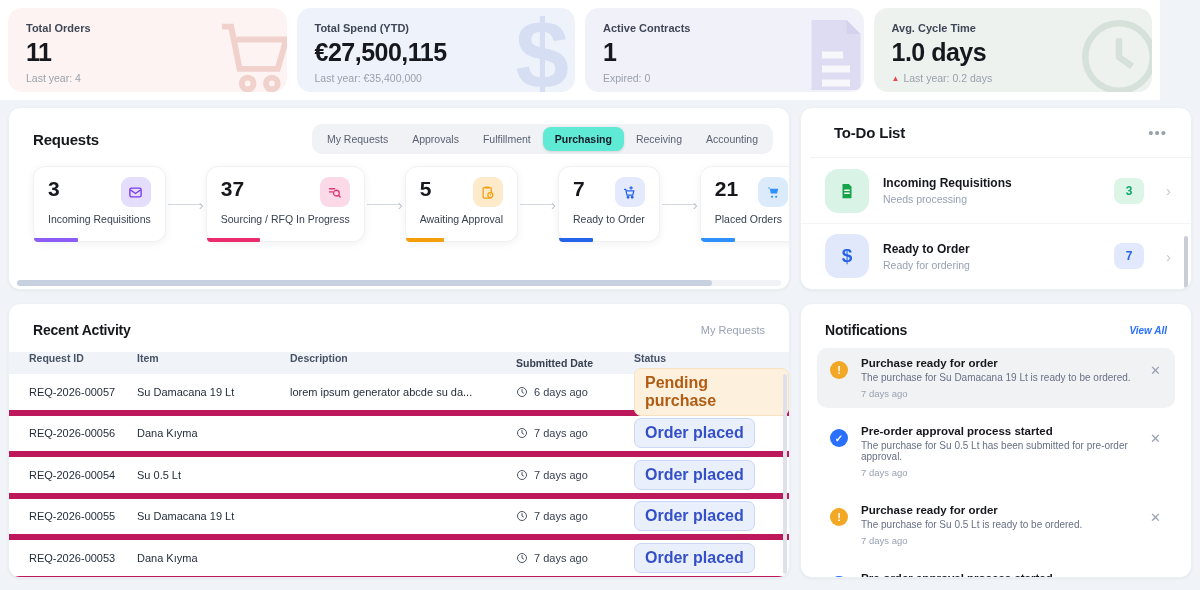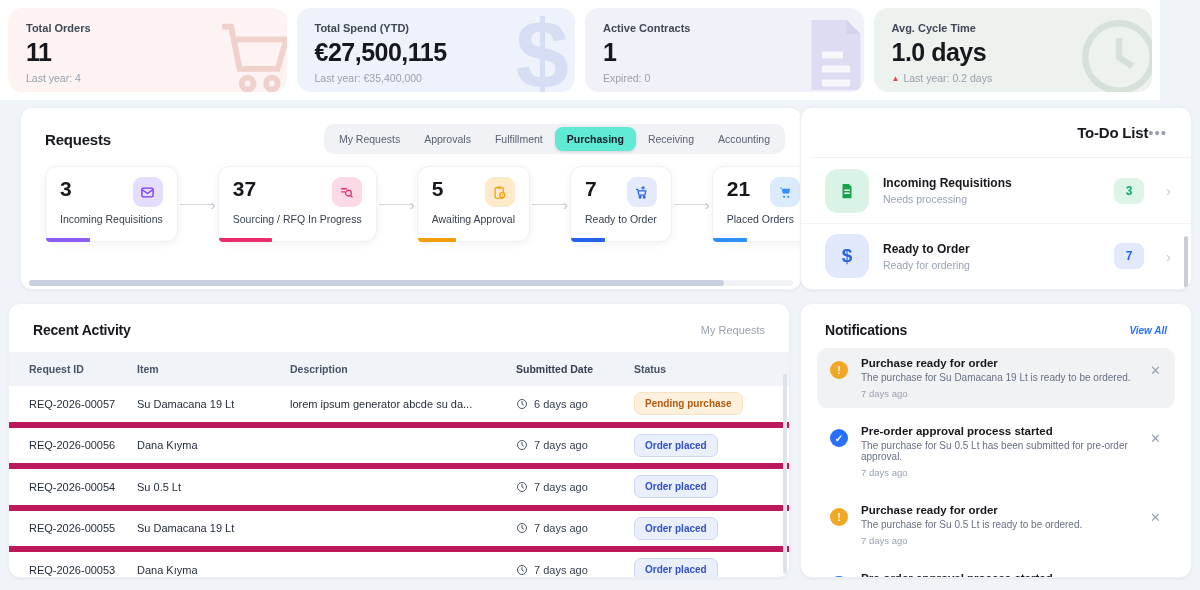--- a/index.html
+++ b/index.html
@@ -15,21 +15,21 @@
   .kpi-card.tint-green { background:#edf2ef; }
   .kpi-label { font-size:11px; font-weight:700; color:#3f4756; }
   .kpi-value { font-size:25px; font-weight:800; color:#16181d; margin-top:4px; letter-spacing:-0.5px; }
   .kpi-sub   { font-size:10.5px; color:#9aa1ac; margin-top:5px; display:flex; align-items:center; gap:4px; }
   .kpi-delta { color:#e5484d; font-size:8px; }
   .kpi-watermark { position:absolute; right:-14px; top:4px; opacity:.55; pointer-events:none; }
   .kpi-watermark.dollar { font-size:96px; font-weight:700; color:#bcc9ec; top:-8px; right:6px; opacity:.5; }
 
   
   .panel { position:absolute; background:#fff; border:1px solid #edf0f4; border-radius:12px; box-shadow:0 1px 3px rgba(16,24,40,.05); overflow:hidden; }
-  .requests-panel { left:20px; top:107px; width:782px; height:183px; }
+  .requests-panel { left:8px; top:107px; width:782px; height:183px; }
   .todo-panel     { left:800px; top:107px; width:392px; height:183px; }
   .activity-panel { left:8px; top:303px; width:782px; height:275px; }
   .notif-panel    { left:800px; top:303px; width:392px; height:275px; }
 
   .panel-head { display:flex; justify-content:space-between; align-items:center; padding:16px 16px 0 24px; }
   .panel-title { font-size:15px; font-weight:800; color:#16181d; letter-spacing:-0.2px; }
 
   
   .tabs { background:#f0f2f5; border-radius:10px; padding:3px; display:flex; }
   .tab { padding:6px 12px; font-size:10.5px; color:#596273; border-radius:8px; cursor:pointer; white-space:nowrap; }
@@ -48,44 +48,44 @@
   .ic-sky    { background:#dcebfb; color:#2e90fa; }
   .stage-label { margin-top:6px; font-size:10.5px; color:#374151; }
   .stage-bar { position:absolute; left:0; bottom:-1px; height:4px; width:34%; border-radius:0 3px 3px 12px; }
   .connector { width:36px; display:flex; align-items:center; color:#c7ccd6; flex:none; margin:0 2px; }
   .connector .dash { flex:1; border-top:1.5px solid #d3d7de; }
   .connector .head { font-size:15px; line-height:1; margin-left:-3px; color:#c0c6d0; }
   .hscroll { position:absolute; left:8px; right:8px; bottom:3px; height:6px; background:#f0f2f5; border-radius:3px; }
   .hscroll-thumb { height:6px; width:91%; background:#c7d0de; border-radius:3px; }
 
   
-  .todo-head { height:50px; display:flex; justify-content:flex-end; align-items:center; padding:0 24px; border-bottom:1px solid #f1f3f6;margin-left:9px; }
+  .todo-head { height:50px; display:flex; justify-content:space-between; align-items:center; padding:0 24px; border-bottom:1px solid #f1f3f6;margin-left:9px; }
   .ellipsis { color:#9aa1ac; font-size:15px; letter-spacing:1px; cursor:pointer; }
   .todo-item { height:65px; display:flex; align-items:center; gap:14px; padding:0 20px 0 24px; cursor:pointer; }
   .todo-item + .todo-item { border-top:1px solid #f2f4f6; }
   .todo-ic { width:44px; height:44px; border-radius:13px; display:flex; align-items:center; justify-content:center; flex:none; }
   .todo-ic.green { background:#d9f3e6; color:#16a34a; }
   .todo-ic.blue  { background:#e2e8fb; color:#2563eb; font-size:19px; font-weight:700; }
   .todo-text { flex:1; }
   .todo-title { font-size:12px; font-weight:700; color:#16181d; }
   .todo-sub { font-size:10.5px; color:#98a2b3; margin-top:3px; }
   .todo-badge { min-width:30px; height:26px; border-radius:8px; display:flex; align-items:center; justify-content:center; font-size:12px; font-weight:700; padding:0 8px; }
   .todo-badge.green { background:#dcf5e7; color:#0ea86b; }
   .todo-badge.blue  { background:#e3e9fc; color:#2563eb; }
   .todo-chevron { color:#c3c9d2; font-size:15px; margin-left:8px; }
   .vscroll-thumb { position:absolute; width:4px; border-radius:2px; background:#c9cdd6; }
 
   
   .activity-head { padding:18px 24px 14px 24px; }
   .filter-label { font-size:11px; color:#98a2b3; }
-  .thead { height:34px; background:#f0f3f7; display:flex; align-items:center; font-size:10.5px; font-weight:600; color:#475467; }
+  .thead { height:22px; background:#f0f3f7; display:flex; font-size:10.5px; font-weight:600; color:#475467; }
   .trow { height:41.5px; display:flex; align-items:center; font-size:11px; color:#1f2937; border-bottom:6px solid #be185d; cursor:pointer; }
   .c-id{ width:128px; padding-left:20px; flex:none;} .c-item{ width:137px; flex:none;} .c-desc{ width:242px; flex:none; overflow:hidden; white-space:nowrap;padding-left:16px;} .c-date{ width:118px; flex:none; display:flex; align-items:center; gap:6px; color:#374151;} .c-status{ flex:1;}
   .clock { color:#4b5563; display:inline-flex; }
-  .badge { display:inline-block; padding:5px 10px; border-radius:7px; font-size:10px; font-weight:600; }
+  .badge { display:inline-block; padding:5px 10px; border-radius:7px; font-size:16px; font-weight:600; }
   .badge.pending { background:#fdf1dd; color:#b15c12; border:1px solid #f6e2c1; }
   .badge.placed  { background:#eaeffc; color:#3450c8; border:1px solid #ccd6f5; }
 
   
   .notif-head { display:flex; justify-content:space-between; align-items:center; padding:18px 24px 10px 24px; }
   .view-all { font-size:10px; font-weight:700; color:#2970ff; cursor:pointer;font-style:italic; }
   .notif-item { position:relative; margin:0 16px 8px 16px; padding:9px 36px 9px 44px; border-radius:10px; min-height:44px; }
   .notif-item.highlight { background:#f1f2f4; }
   .notif-ic { position:absolute; left:13px; top:13px; width:18px; height:18px; border-radius:50%; display:flex; align-items:center; justify-content:center; color:#fff; font-size:11px; font-weight:800; }
   .notif-ic.warning { background:#f2a725; }

